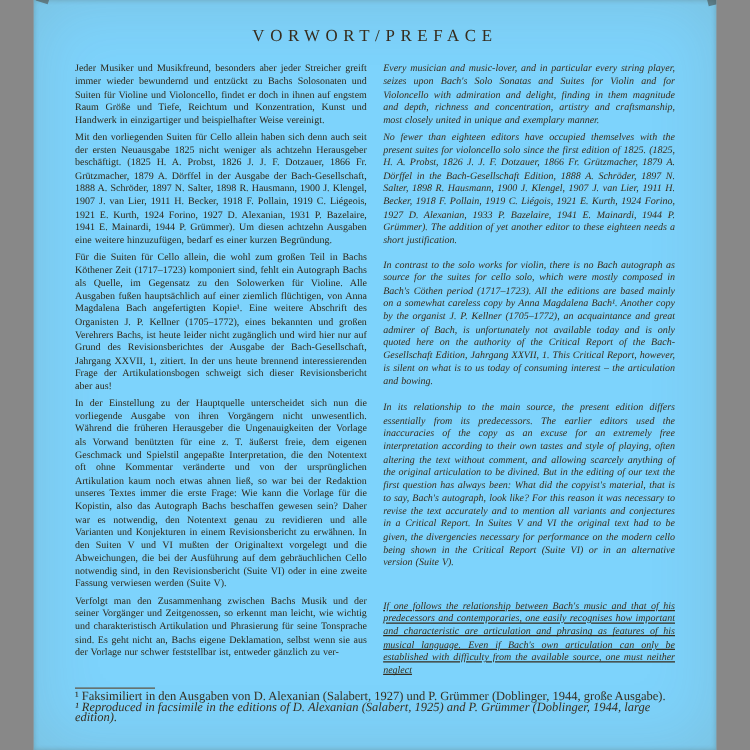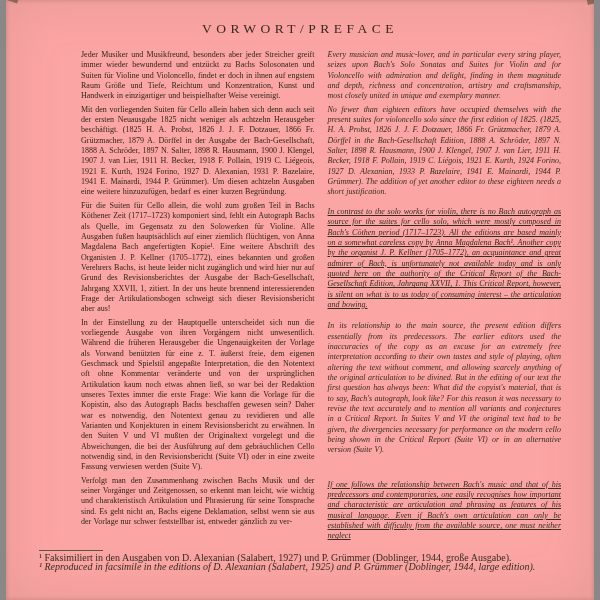--- a/index.html
+++ b/index.html
@@ -1,20 +1,20 @@
 <!DOCTYPE html>
 <html><head>
 <meta charset="utf-8">
 <style>
   html,body{margin:0;padding:0;background:#888;}
   .page{
     position:relative;
-    width:588px;height:600px;
+    width:546px;height:600px;
     margin:0 auto;
-    background:#fca5a5;
+    background:#7dd3fc;
     box-shadow:inset 0 0 55px rgba(115,95,60,.16), inset 0 0 4px rgba(60,45,25,.25);
     font-family:"Liberation Serif","DejaVu Serif",serif;
     color:#2e2718;
     overflow:hidden;
   }
   .corner-mark-tl{position:absolute;top:-2px;left:2px;width:10px;height:4px;background:#4a4338;transform:rotate(18deg);opacity:.55}
   .corner-mark-tr{position:absolute;top:-3px;right:-2px;width:9px;height:7px;background:#3c362c;transform:rotate(-14deg);opacity:.5}
   .title{
     margin:21px 0 13px;
     text-align:center;
@@ -23,31 +23,30 @@
     letter-spacing:4.5px;
     color:#362c1d;
   }
   .columns{
     display:flex;
     gap:13px;
     padding:0 33px;
     height:497px;
     overflow:hidden;
     text-align:justify;
-    margin-left:42px;
   }
   .col{flex:1;min-width:0;}
   .col p{
     margin:0 0 3px;
     font-size:8px;
     line-height:10.35px;
     word-spacing:.4px;
   }
   .col.english p{font-style:italic;color:#352d1e;}
-  .col.english p.p3{margin-top:9px;text-decoration:underline;}
+  .col.english p.p3{margin-top:9px;}
   .col.english p.p4{margin-top:11px;}
   .col.english p.p5{margin-top:24px;text-decoration:underline;}
   .footnotes{
     position:absolute;
     left:33px;right:30px;top:550px;
   }
   .fn-rule{
     width:64px;height:0;
     border-top:1px solid #5d5545;
     margin:0 0 3px 0;

